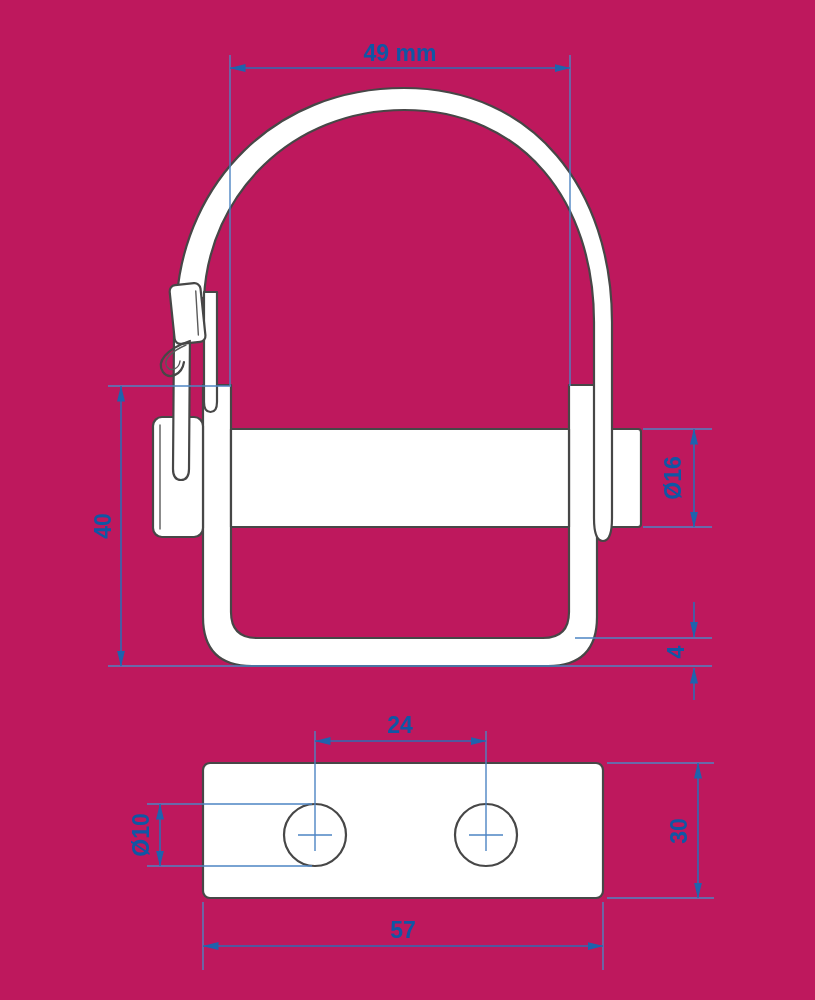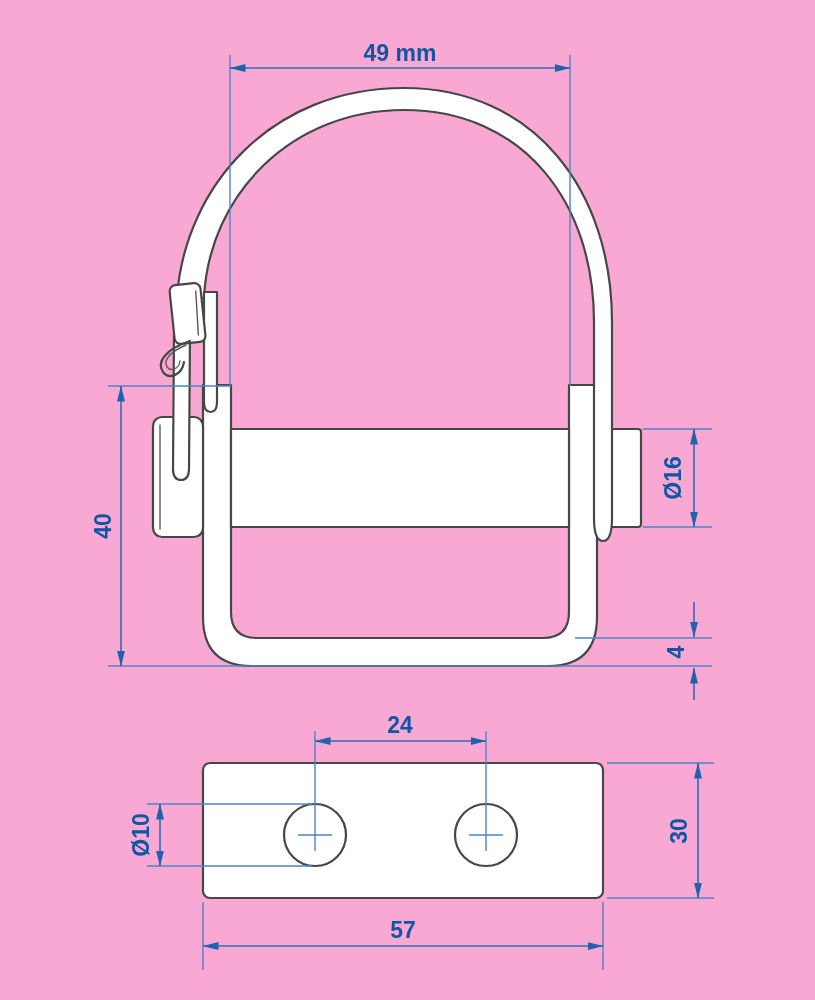--- a/index.html
+++ b/index.html
@@ -1,16 +1,16 @@
 <!DOCTYPE html>
 <html><head>
 <meta charset="utf-8">
 <style>
   html,body{margin:0;padding:0;background:#ffffff;}
-  .stage{position:relative;width:815px;height:1000px;background:#f9a8d4;overflow:hidden;}
+  .stage{position:relative;width:815px;height:1000px;background:#be185d;overflow:hidden;}
   svg{display:block;}
   .part{fill:#ffffff;stroke:#474747;stroke-width:2.2;stroke-linejoin:round;stroke-linecap:round;}
   .part-line{fill:none;stroke:#474747;stroke-width:2.2;stroke-linecap:round;}
   .part-thin{fill:none;stroke:#5a5a5a;stroke-width:1.4;stroke-linecap:round;}
   .ext{fill:none;stroke:#4d85c3;stroke-width:1.4;}
   .dim{fill:none;stroke:#2e6db4;stroke-width:1.6;}
   .dim-label{font-family:"Liberation Sans","DejaVu Sans",sans-serif;font-weight:bold;font-size:23px;fill:#0f57a5;}
 </style>
 </head>
 <body>

